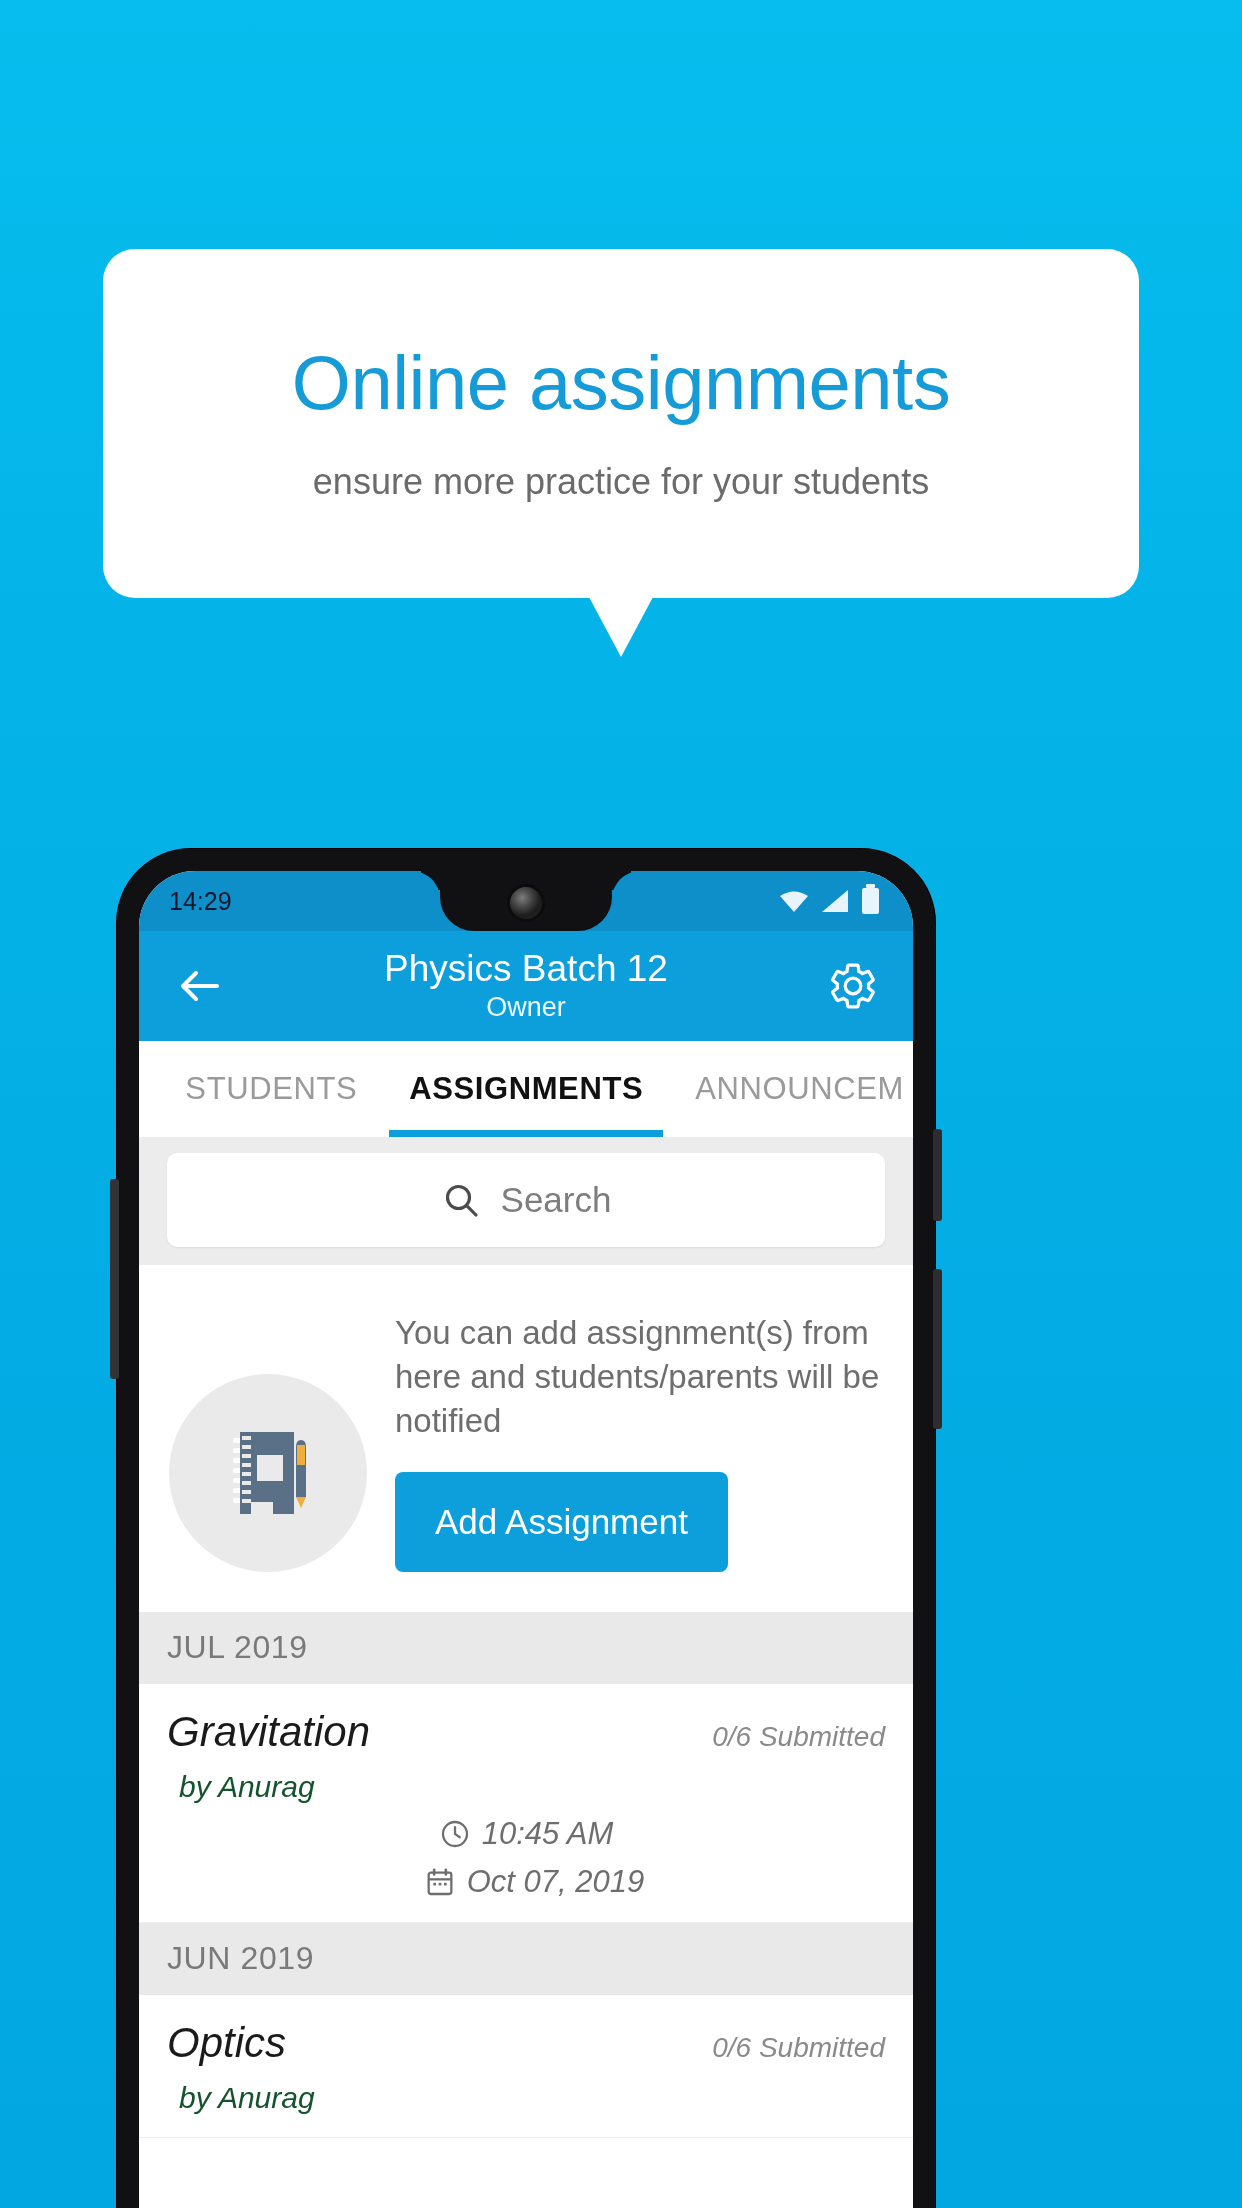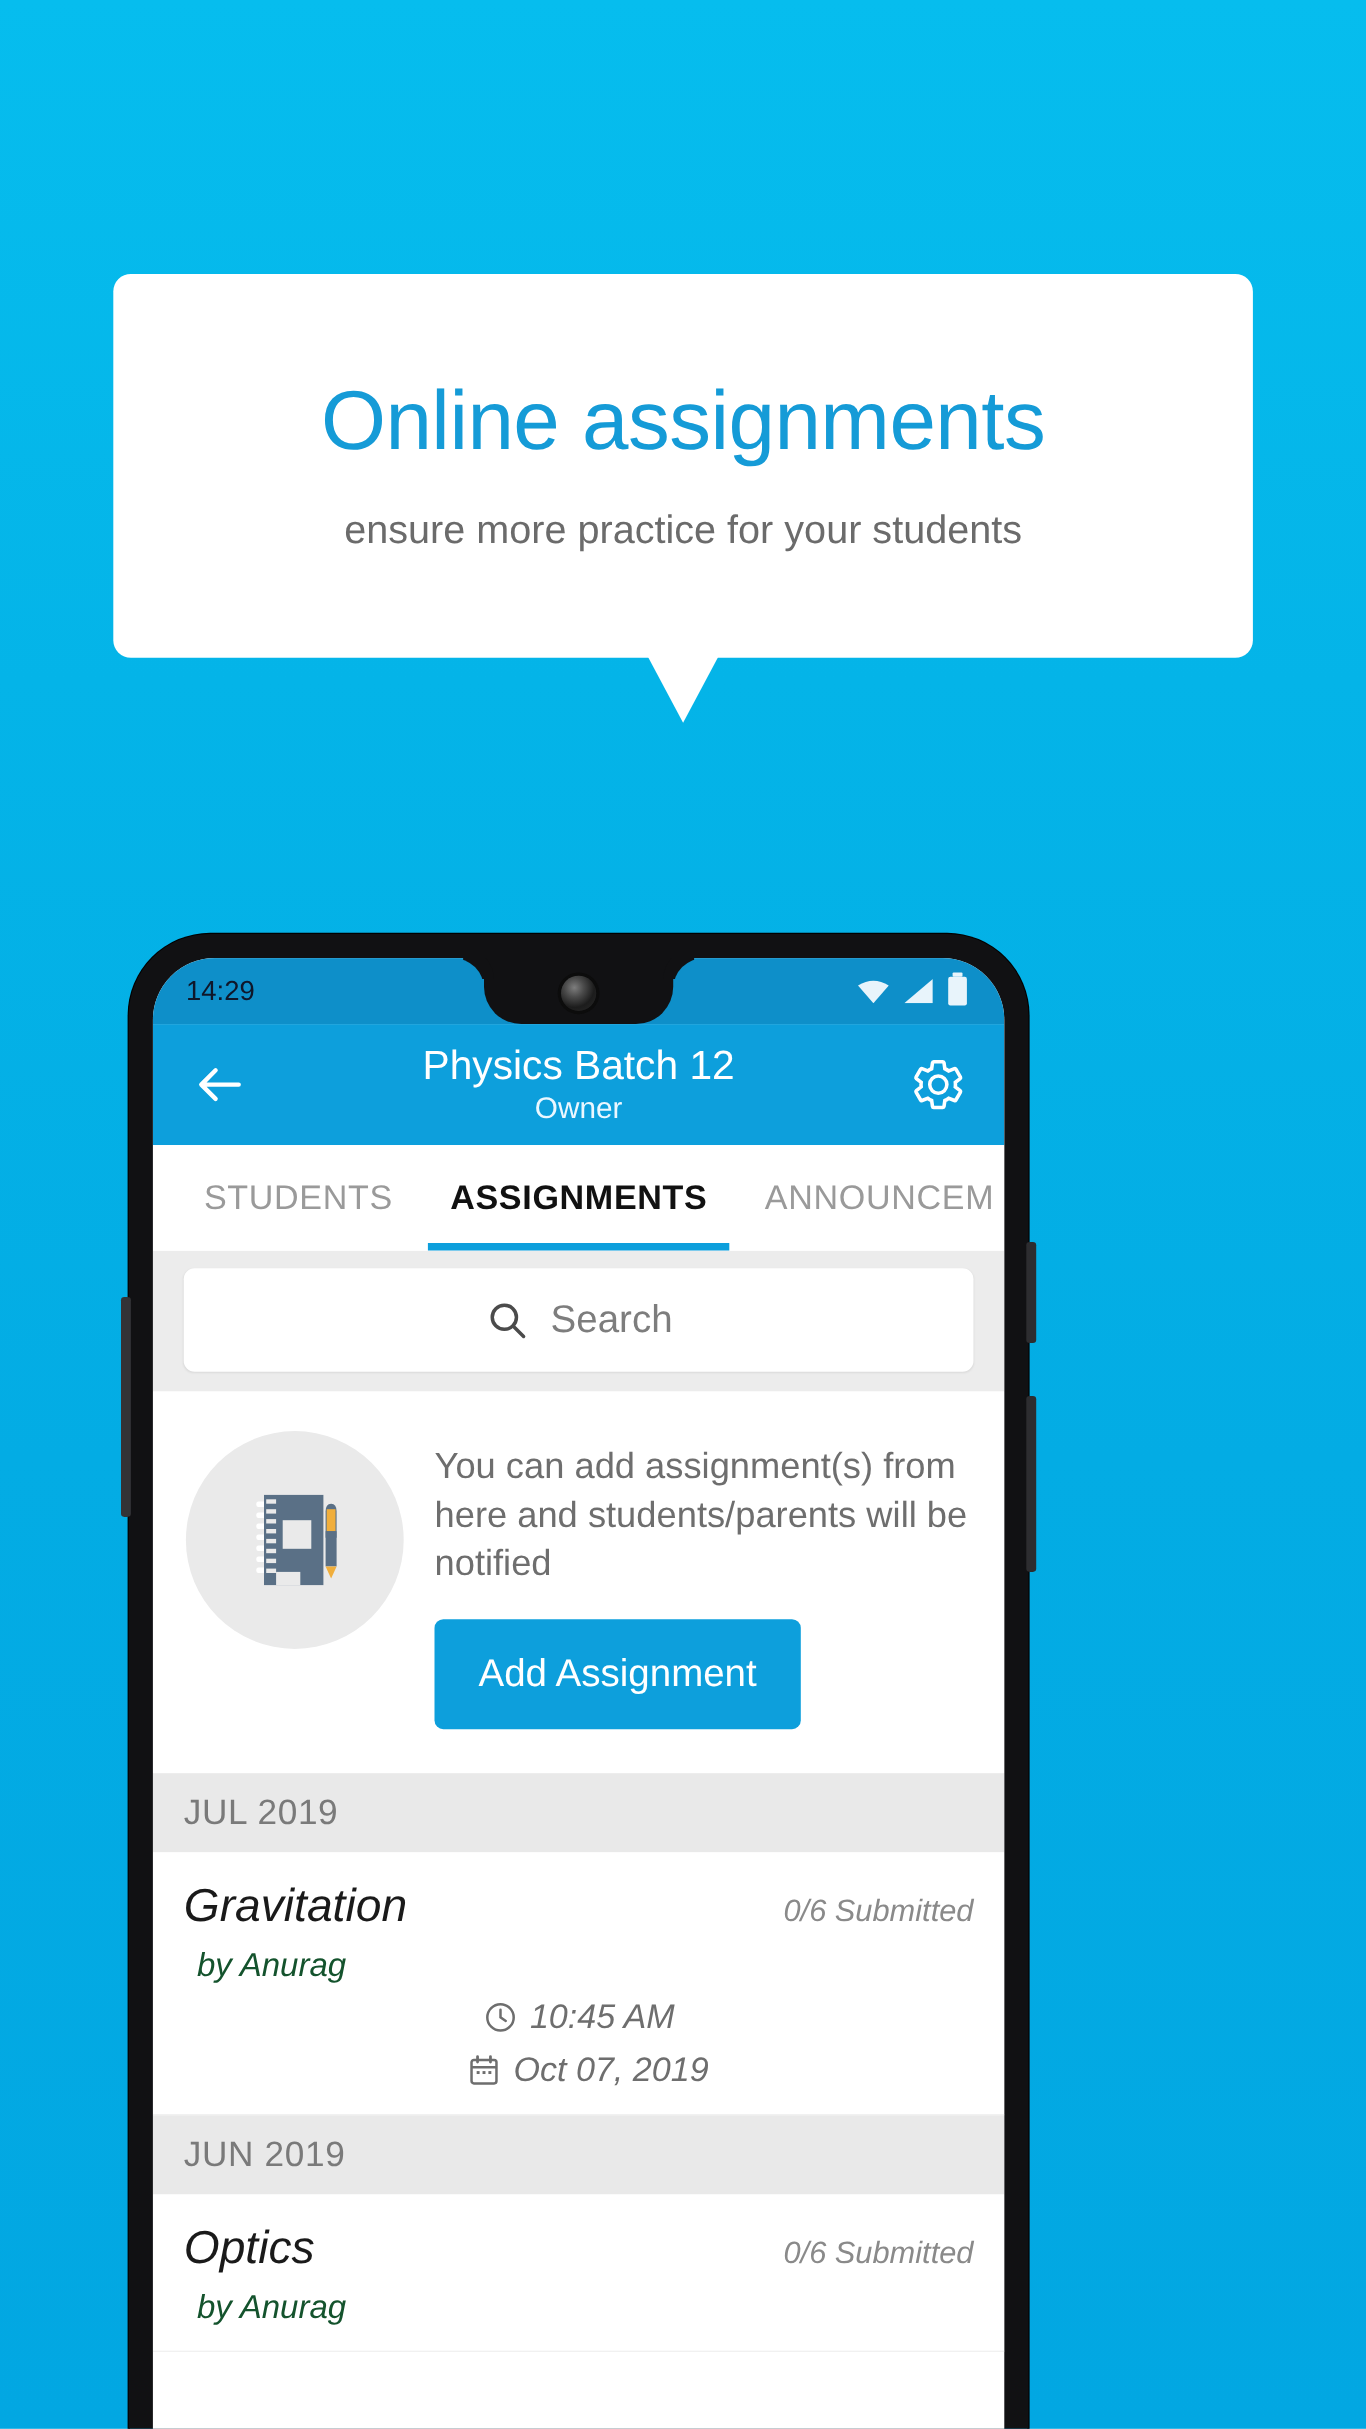--- a/index.html
+++ b/index.html
@@ -7,21 +7,21 @@
   body {
     font-family: "Liberation Sans", sans-serif;
     background: linear-gradient(180deg, #06bdee 0%, #04b4e8 28%, #03ace4 60%, #02a7e2 100%);
     overflow: hidden;
     position: relative;
   }
 
   
   .promo-card {
     position:absolute; left:103px; top:249px; width:1036px; height:349px;
-    background:#ffffff; border-radius:16px;
+    background:#ffffff; border-radius:32px;
     display:flex; flex-direction:column; align-items:center; justify-content:center;
   }
   .promo-title {
     color:#159bd7; font-size:76px; font-weight:400; letter-spacing:-0.5px;
     line-height:1; margin-bottom:40px;
   }
   .promo-sub { color:#6b6b6b; font-size:36px; font-weight:400; }
   .promo-tail {
     position:absolute; left:589px; top:597px; width:0; height:0;
     border-left:32px solid transparent; border-right:32px solid transparent;
@@ -113,21 +113,21 @@
   .search-wrap { background:#ececec; padding:16px 28px 18px 28px; }
   .search-box {
     height:94px; background:#ffffff; border-radius:10px;
     display:flex; align-items:center; justify-content:center; gap:20px;
     box-shadow:0 1px 2px rgba(0,0,0,0.08);
   }
   .search-placeholder { color:#7d7d7d; font-size:35px; }
 
   
   .empty {
-    background:#ffffff; display:flex; align-items:flex-start;
+    background:#ffffff; display:flex; align-items:flex-end;
     padding:36px 30px 40px 30px; gap:28px;
   }
   .empty-illus {
     flex:0 0 auto; width:198px; height:198px; border-radius:50%;
     background:#eaeaea; display:flex; align-items:center; justify-content:center;
   }
   .empty-right { flex:1 1 auto; padding-top:10px; }
   .empty-text { color:#6e6e6e; font-size:33px; line-height:1.34; }
   .add-btn {
     margin-top:28px; display:inline-flex; align-items:center; justify-content:center;

